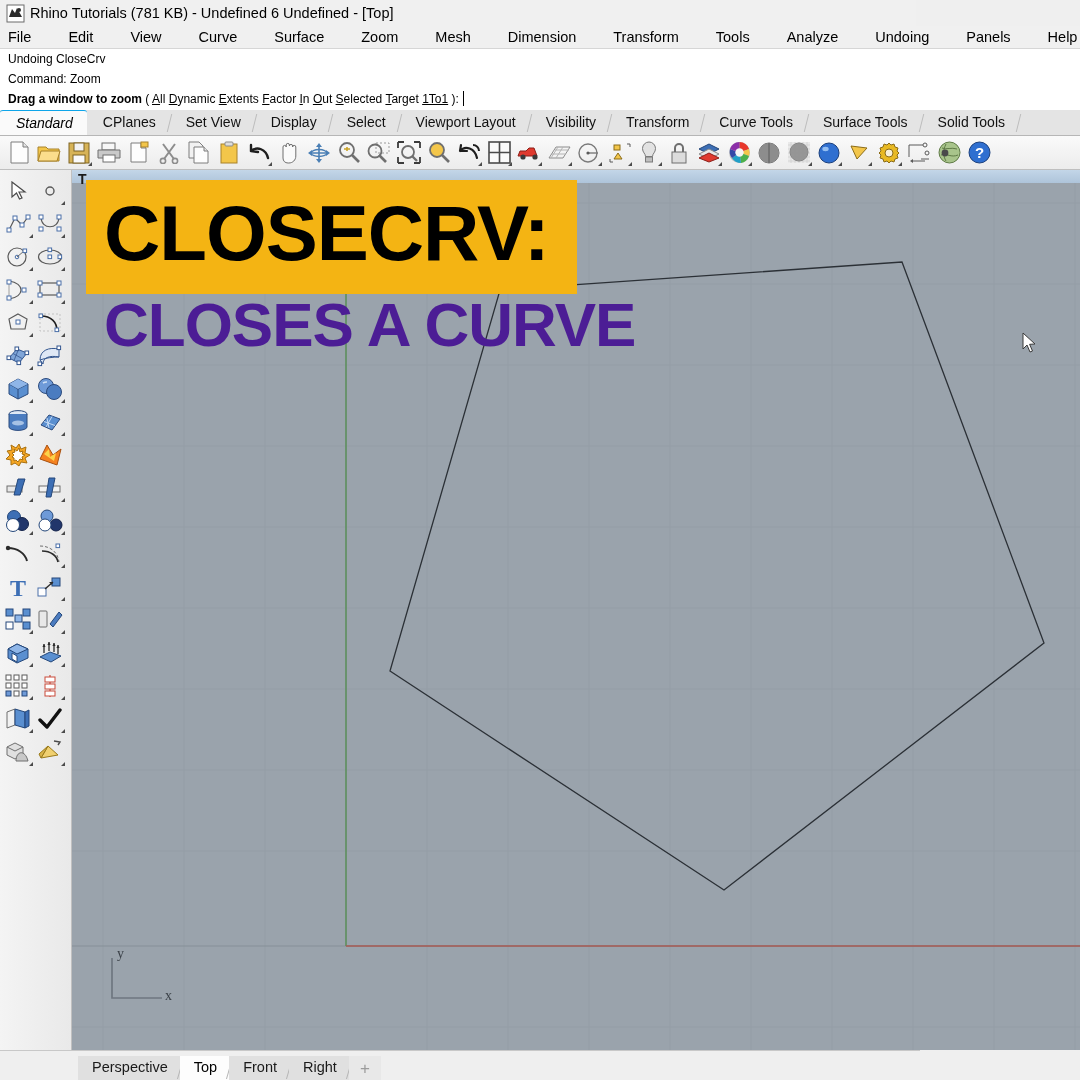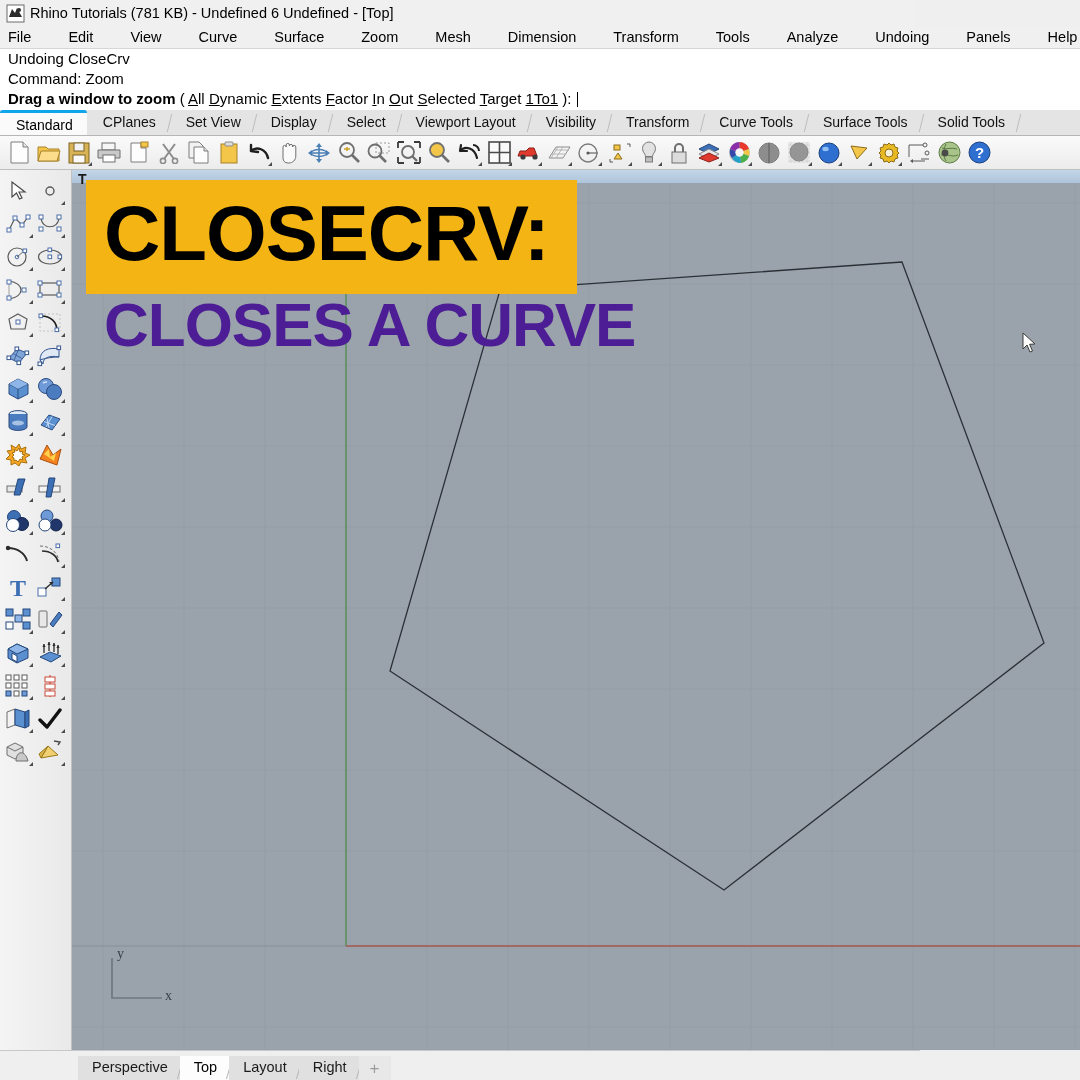--- a/index.html
+++ b/index.html
@@ -32,21 +32,21 @@
   }
   .menu-item{font-size:14.5px;color:#000;margin-right:13px;white-space:nowrap;cursor:default;}
 
   
   .cmdarea{
     position:absolute;left:0;top:48px;width:1080px;height:62px;
     background:#ffffff;box-sizing:border-box;
     border-top:1px solid #d6d6d6;
   }
   .cmdline{
-    height:20px;line-height:20px;padding-left:8px;font-size:15px;color:#000;
+    height:20px;line-height:20px;padding-left:8px;font-size:12px;color:#000;
     white-space:nowrap;
   }
   .cmdline.prompt{font-weight:bold;position:relative;}
   .cmdline.prompt .opts{font-weight:normal;}
   .opts u{text-decoration:underline;}
   .caret{
     display:inline-block;width:1px;height:15px;background:#000;
     vertical-align:-3px;margin-left:1px;
   }
 
@@ -60,23 +60,23 @@
   .tab{
     position:relative;float:left;height:26px;line-height:25px;
     padding:0 14px 0 16px;font-size:14px;color:#111;
     box-sizing:border-box;white-space:nowrap;cursor:default;
   }
   .tab:after{
     content:"";position:absolute;right:0;top:4px;height:18px;width:1px;
     background:#bcbcbc;transform:skewX(-14deg);
   }
   .tab.active{
-    background:#fafafa;border-top:3px solid #0ea5e9;
+    background:#fafafa;border-top:1px solid #0ea5e9;
     border-bottom:1px solid #fafafa;
-    border-radius:3px 3px 0 0;color:#000;
+    border-radius:3px 3px 0 0;color:#000;font-style:italic;
   }
   .tab.active:after{display:none;}
 
   
   .toolbar{
     position:absolute;left:0;top:136px;width:1080px;height:34px;
     background:linear-gradient(#fafafa,#ececec);
     border-bottom:1px solid #bfbfbf;
     box-sizing:border-box;display:flex;align-items:center;padding-left:4px;
   }
@@ -859,20 +859,20 @@
       <svg width="16" height="22" viewBox="0 0 16 22">
         <path d="M1 1 L1 17 L5 13 L8 20 L10.5 19 L7.6 12.3 L13 12 Z" fill="#ffffff" stroke="#3a3a3a" stroke-width="1"></path>
       </svg>
     </span>
 
   </div>
 
   <div class="vptabs">
     <div class="vptab vptab-first">Perspective</div>
     <div class="vptab active">Top</div>
-    <div class="vptab">Layout</div>
+    <div class="vptab">Front</div>
     <div class="vptab">Right</div>
     <div class="vptab-add">
       <span class="plus-glyph">+</span>
     </div>
   </div>
 
 </div>
 
 </body></html>

